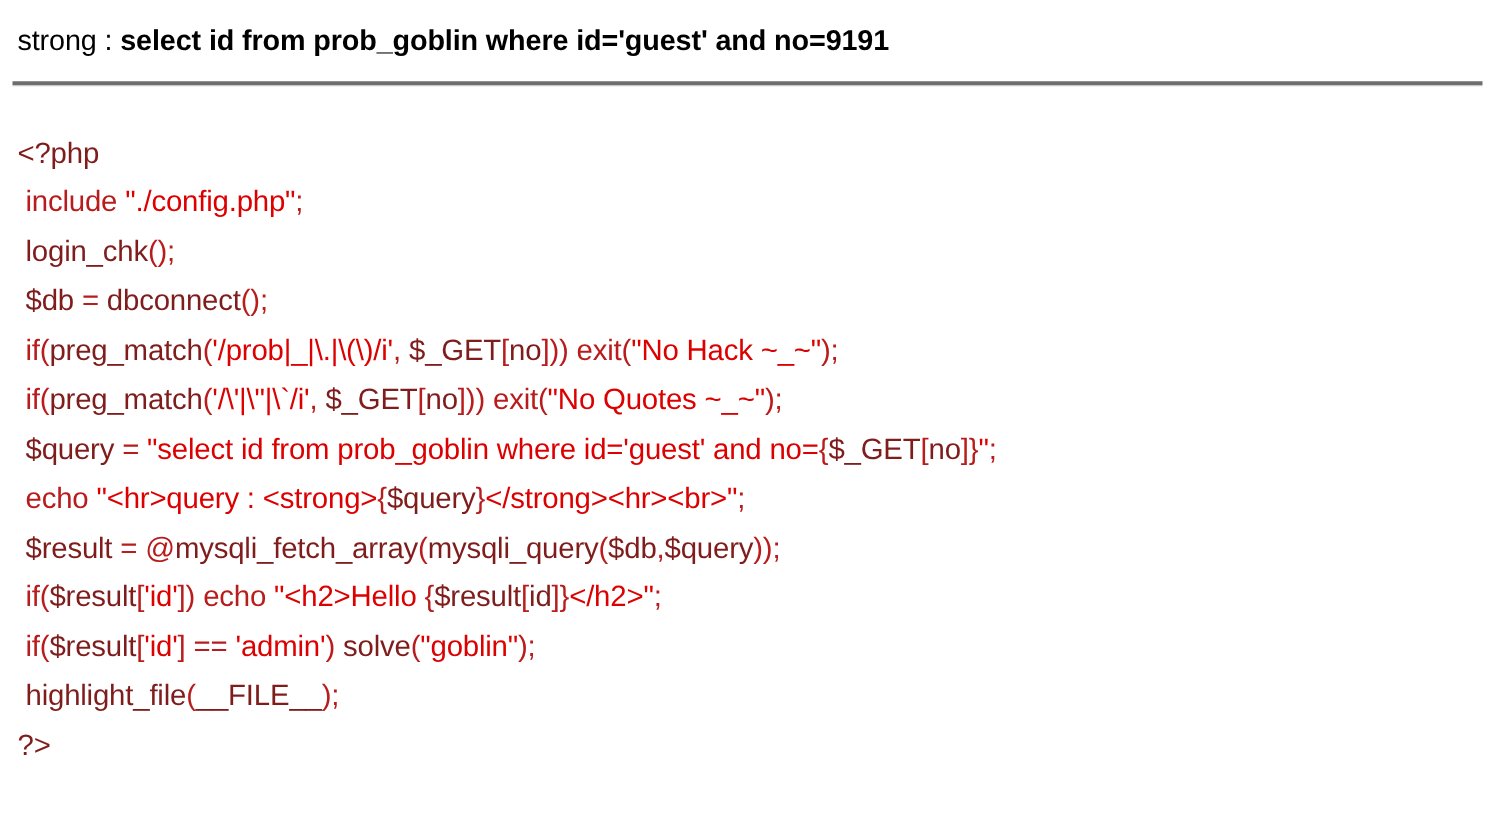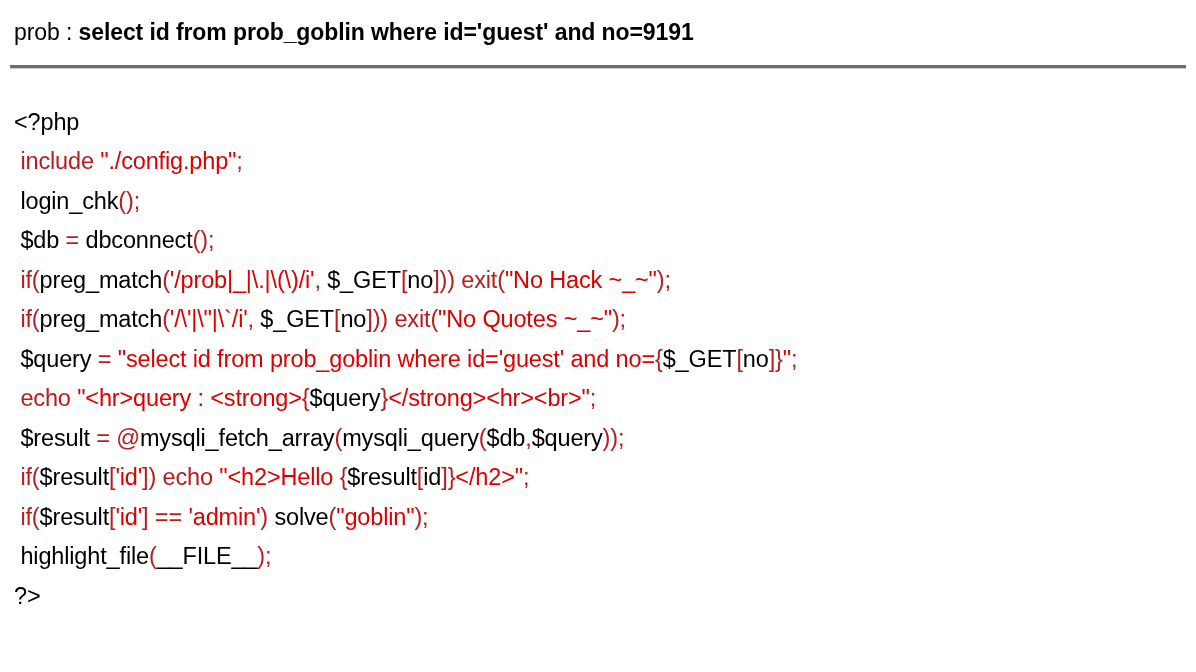--- a/index.html
+++ b/index.html
@@ -50,31 +50,31 @@
     line-height: 39.5px;
     padding: 8px 0 0 14px;
     white-space: pre;
     letter-spacing: -0.15px;
   }
   .code-line {
     white-space: pre;
   }
 
   
-  .c-default { color: #000000; }
+  .c-default { color: #7f1d1d; }
   .c-keyword { color: #b91c1c; }
   .c-string  { color: #dd0000; }
 </style>
 </head>
 <body>
 
 <div>
 
   <div class="query-line">
-    <span class="query-label">prob : </span><span class="query-value">select id from prob_goblin where id='guest' and no=9191</span>
+    <span class="query-label">strong : </span><span class="query-value">select id from prob_goblin where id='guest' and no=9191</span>
   </div>
 
   <hr class="rule">
 
   <div class="spacer-br"></div>
 
   <div class="code-block" id="code-block"><div class="code-line"><span class="c-default">&lt;?php</span></div><div class="code-line"><span class="c-default"> </span><span class="c-keyword">include </span><span class="c-string">"./config.php"</span><span class="c-keyword">;</span></div><div class="code-line"><span class="c-default"> </span><span class="c-default">login_chk</span><span class="c-keyword">();</span></div><div class="code-line"><span class="c-default"> </span><span class="c-default">$db </span><span class="c-keyword">= </span><span class="c-default">dbconnect</span><span class="c-keyword">();</span></div><div class="code-line"><span class="c-default"> </span><span class="c-keyword">if</span><span class="c-keyword">(</span><span class="c-default">preg_match</span><span class="c-keyword">(</span><span class="c-string">'/prob|_|\.|\(\)/i'</span><span class="c-keyword">, </span><span class="c-default">$_GET</span><span class="c-keyword">[</span><span class="c-default">no</span><span class="c-keyword">])) </span><span class="c-keyword">exit</span><span class="c-keyword">(</span><span class="c-string">"No Hack ~_~"</span><span class="c-keyword">);</span></div><div class="code-line"><span class="c-default"> </span><span class="c-keyword">if</span><span class="c-keyword">(</span><span class="c-default">preg_match</span><span class="c-keyword">(</span><span class="c-string">'/\'|\"|\`/i'</span><span class="c-keyword">, </span><span class="c-default">$_GET</span><span class="c-keyword">[</span><span class="c-default">no</span><span class="c-keyword">])) </span><span class="c-keyword">exit</span><span class="c-keyword">(</span><span class="c-string">"No Quotes ~_~"</span><span class="c-keyword">);</span></div><div class="code-line"><span class="c-default"> </span><span class="c-default">$query </span><span class="c-keyword">= </span><span class="c-string">"select id from prob_goblin where id='guest' and no=</span><span class="c-keyword">{</span><span class="c-default">$_GET</span><span class="c-keyword">[</span><span class="c-default">no</span><span class="c-keyword">]</span><span class="c-keyword">}</span><span class="c-string">"</span><span class="c-keyword">;</span></div><div class="code-line"><span class="c-default"> </span><span class="c-keyword">echo </span><span class="c-string">"&lt;hr&gt;query : &lt;strong&gt;</span><span class="c-keyword">{</span><span class="c-default">$query</span><span class="c-keyword">}</span><span class="c-string">&lt;/strong&gt;&lt;hr&gt;&lt;br&gt;"</span><span class="c-keyword">;</span></div><div class="code-line"><span class="c-default"> </span><span class="c-default">$result </span><span class="c-keyword">= @</span><span class="c-default">mysqli_fetch_array</span><span class="c-keyword">(</span><span class="c-default">mysqli_query</span><span class="c-keyword">(</span><span class="c-default">$db</span><span class="c-keyword">,</span><span class="c-default">$query</span><span class="c-keyword">));</span></div><div class="code-line"><span class="c-default"> </span><span class="c-keyword">if</span><span class="c-keyword">(</span><span class="c-default">$result</span><span class="c-keyword">[</span><span class="c-string">'id'</span><span class="c-keyword">]) </span><span class="c-keyword">echo </span><span class="c-string">"&lt;h2&gt;Hello </span><span class="c-keyword">{</span><span class="c-default">$result</span><span class="c-keyword">[</span><span class="c-default">id</span><span class="c-keyword">]</span><span class="c-keyword">}</span><span class="c-string">&lt;/h2&gt;"</span><span class="c-keyword">;</span></div><div class="code-line"><span class="c-default"> </span><span class="c-keyword">if</span><span class="c-keyword">(</span><span class="c-default">$result</span><span class="c-keyword">[</span><span class="c-string">'id'</span><span class="c-keyword">] == </span><span class="c-string">'admin'</span><span class="c-keyword">) </span><span class="c-default">solve</span><span class="c-keyword">(</span><span class="c-string">"goblin"</span><span class="c-keyword">);</span></div><div class="code-line"><span class="c-default"> </span><span class="c-default">highlight_file</span><span class="c-keyword">(</span><span class="c-default">__FILE__</span><span class="c-keyword">);</span></div><div class="code-line"><span class="c-default">?&gt;</span></div></div>
 
 </div>
 

